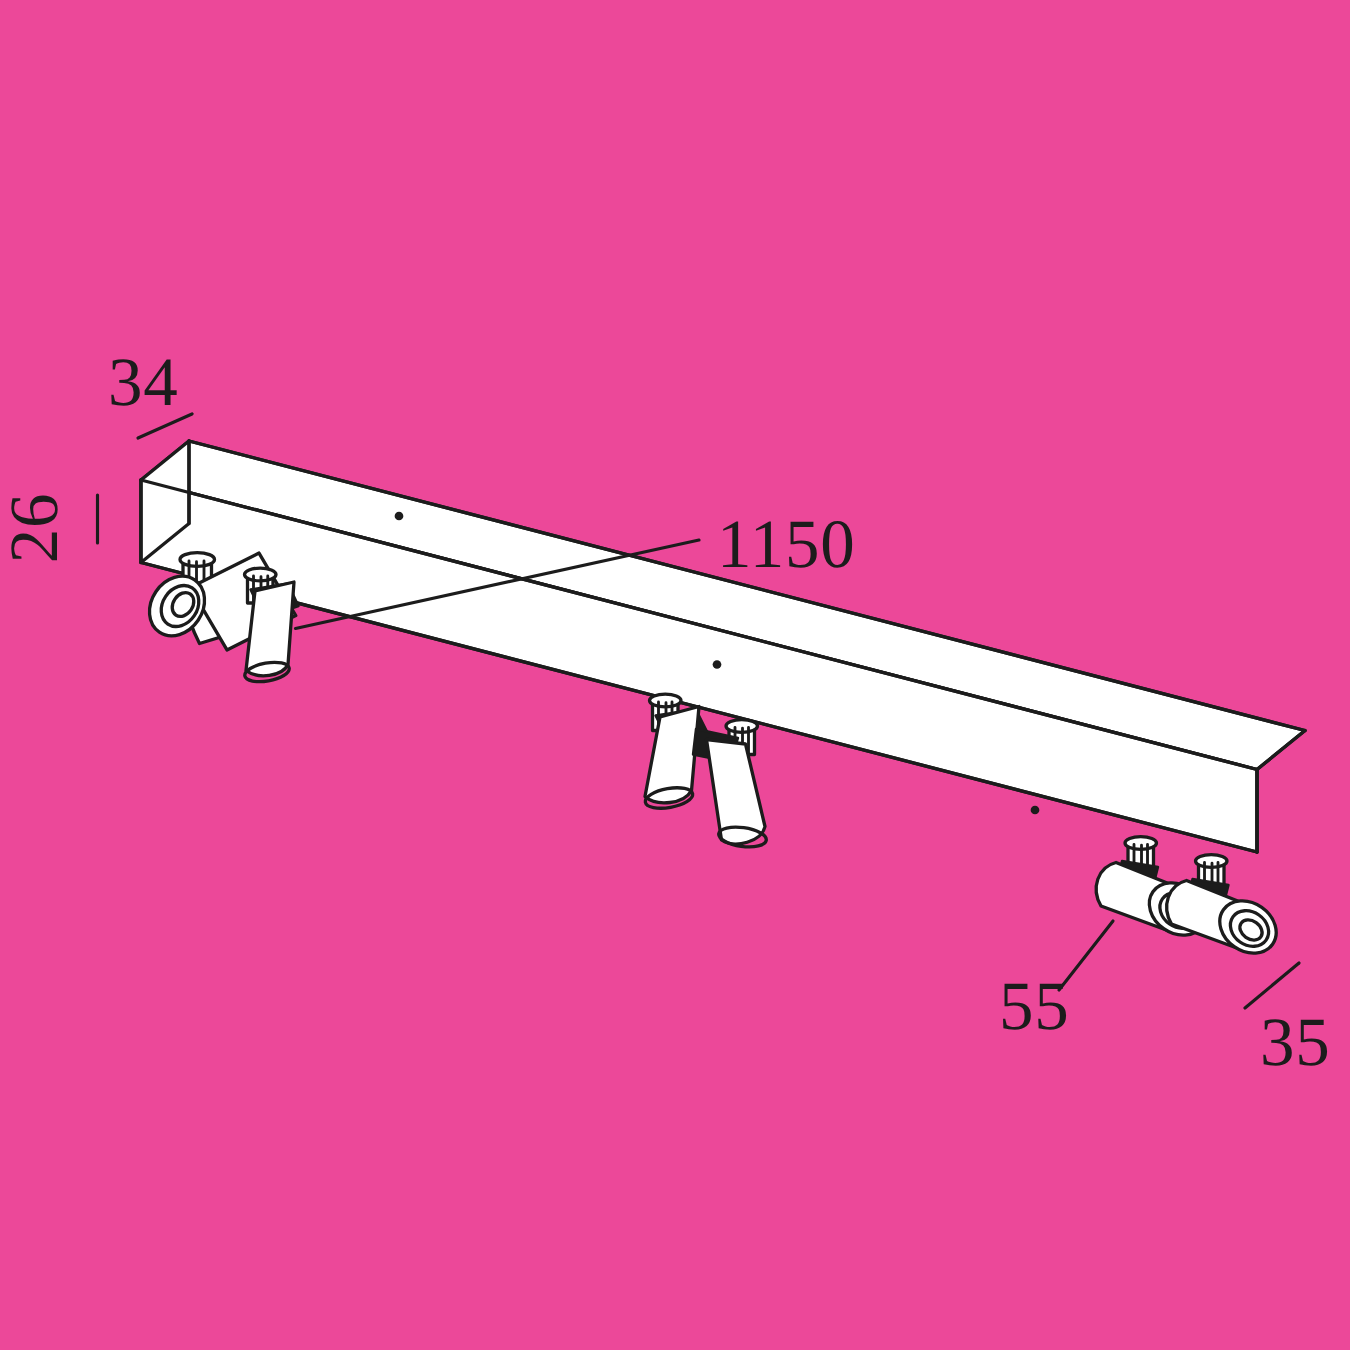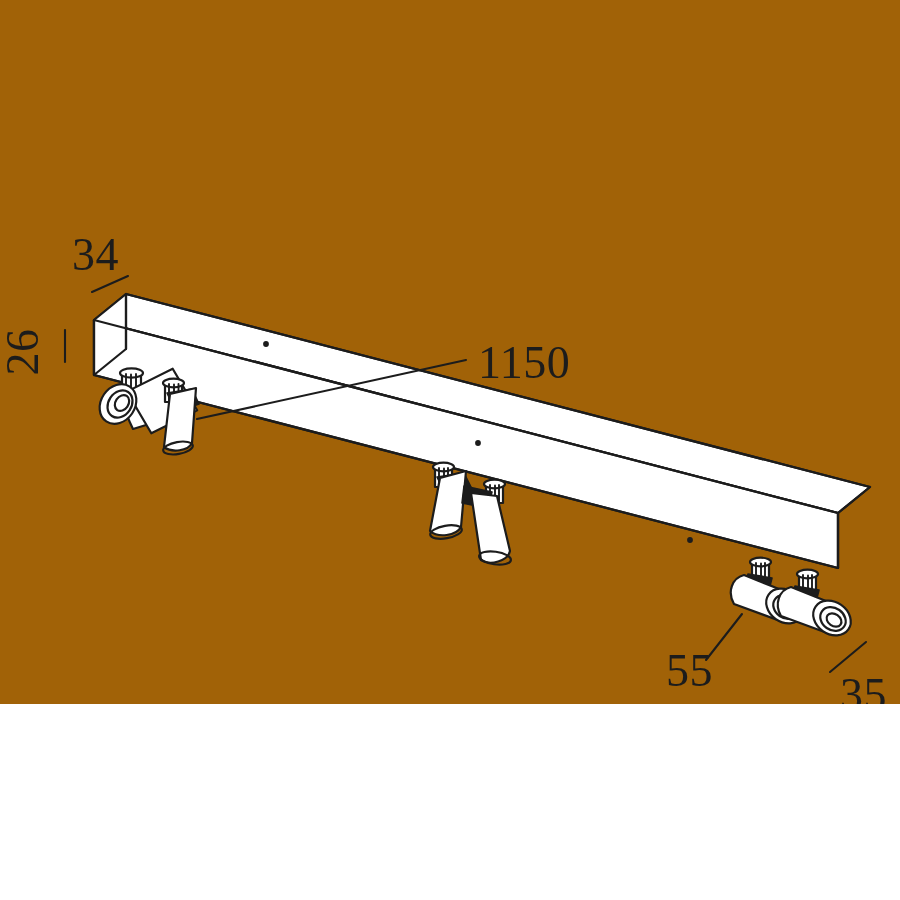--- a/index.html
+++ b/index.html
@@ -4,22 +4,22 @@
 <title>Technical Drawing</title>
 <style>
   html, body {
     margin: 0;
     padding: 0;
     background: #ffffff;
   }
   #stage {
     position: relative;
     width: 900px;
-    height: 704px;
-    background: #a16207;
+    height: 900px;
+    background: #ec4899;
     overflow: hidden;
     font-family: "Liberation Serif", "DejaVu Serif", serif;
   }
   #drawing {
     position: absolute;
     top: 0;
     left: 0;
     width: 900px;
     height: 900px;
   }

